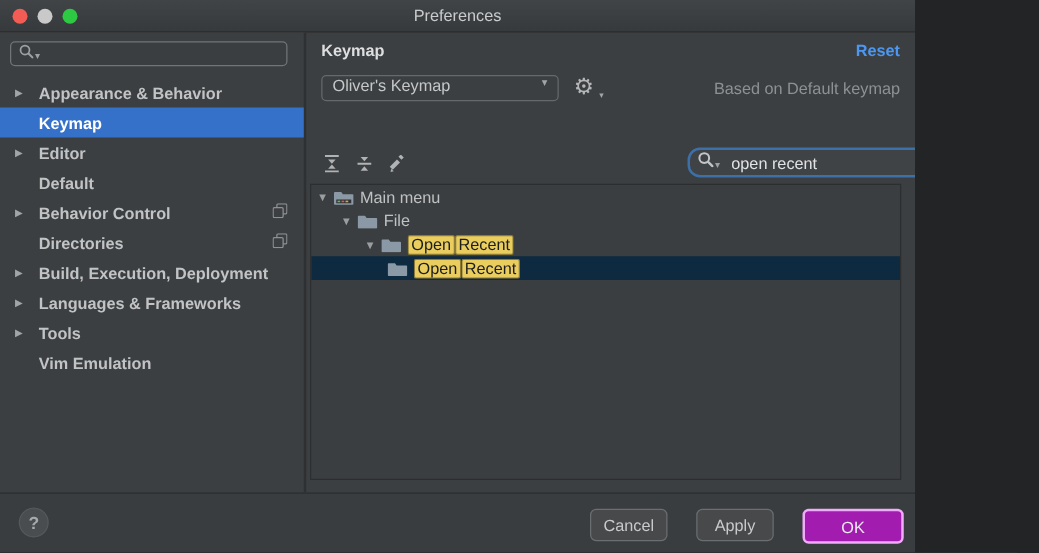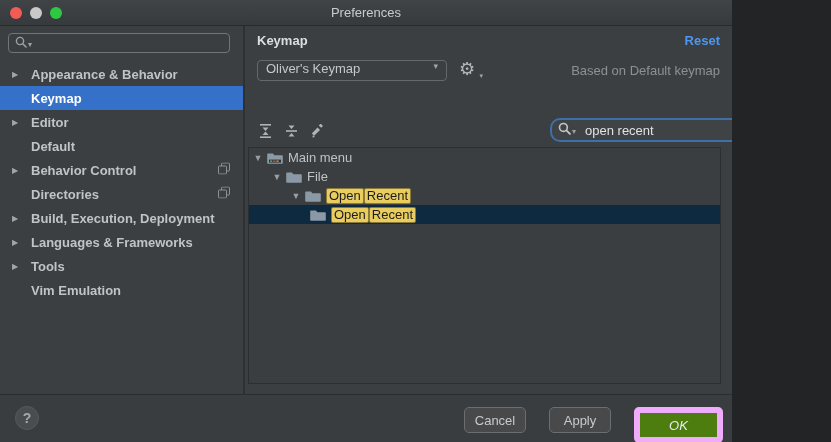--- a/index.html
+++ b/index.html
@@ -77,21 +77,21 @@
   
   .bottombar{position:absolute;left:0;right:0;bottom:0;height:47px;
     background:#3a3d3f;border-top:1px solid #2b2d2f;}
   .help-btn{position:absolute;left:15px;top:11px;width:24px;height:24px;border-radius:50%;
     background:#4a4d4f;border:1px solid #56595b;color:#a7aaac;text-align:center;
     line-height:23px;font-size:14px;font-weight:700;box-sizing:border-box;cursor:pointer;}
   .footer-buttons{position:absolute;right:9px;top:12px;display:flex;gap:23px;}
   .btn{height:24px;border-radius:5px;font-size:13px;display:flex;align-items:center;
     justify-content:center;cursor:pointer;box-sizing:content-box;text-align:right;}
   .btn.secondary{width:60px;background:#47494b;border:1px solid #6b6e70;color:#c8cacc;}
-  .btn.primary{width:77px;background:#4d7c0f;border:6px solid #f0abfc;color:#eaecee;font-style:italic;}
+  .btn.primary{width:77px;background:#a21caf;border:2px solid #f0abfc;color:#eaecee;}
 </style>
 </head>
 <body>
 
 <div class="window">
 
   <div class="titlebar">
     <div class="traffic">
       <div class="light red"></div>
       <div class="light minimize"></div>

